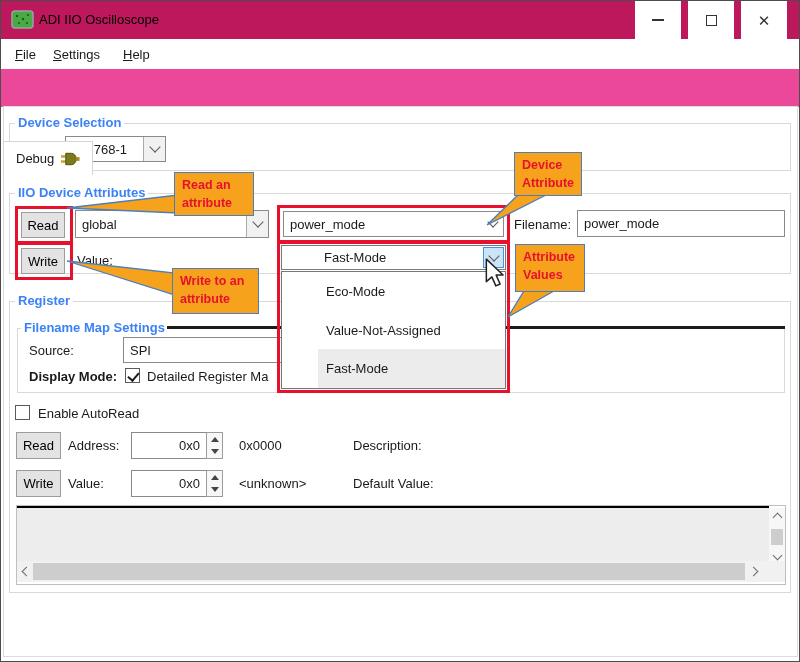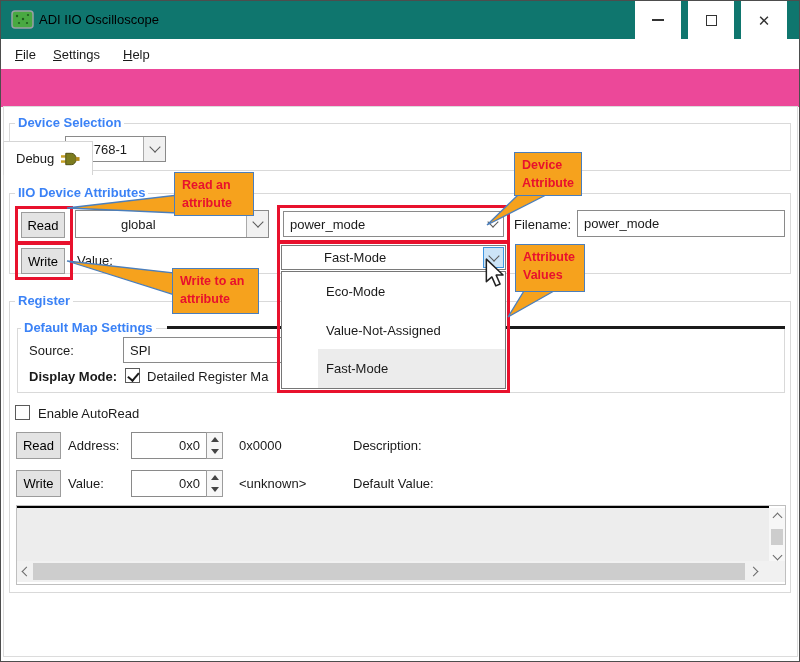--- a/index.html
+++ b/index.html
@@ -3,21 +3,21 @@
 <meta charset="utf-8">
 <style>
   html,body{margin:0;padding:0;background:#ffffff;}
   #screen{
     position:relative;width:800px;height:662px;background:#ffffff;
     border:1px solid #4d4d4d;box-sizing:border-box;overflow:hidden;
     font-family:"Liberation Sans",sans-serif;font-size:13px;color:#1a1a1a;
   }
   .abs{position:absolute;box-sizing:border-box;}
   
-  .titlebar{left:0;top:0;width:798px;height:38px;background:#0f766e;}
+  .titlebar{left:0;top:0;width:798px;height:38px;background:#be185d;}
   .title-text{left:38px;top:11px;font-size:13px;color:#000;}
   .winbtn{top:0;width:46px;height:38px;display:flex;align-items:center;justify-content:center;background:#fff;}
   .glyph-min{width:12px;height:2px;background:#333;}
   .glyph-max{width:11px;height:11px;border:1.5px solid #333;box-sizing:border-box;}
   .glyph-close{font-size:15px;color:#333;line-height:1;}
   
   .menubar{left:0;top:38px;width:798px;height:30px;background:#fff;}
   .menuitem{top:6px;padding:2px 4px;cursor:default;}
   .menuitem .u{text-decoration:underline;}
   
@@ -136,21 +136,21 @@
     <span class="combo-btn">
         <span class="chev"></span>
       </span>
   </div>
 
   <div class="abs groupbox" style="left:8px;top:192px;width:782px;height:81px;">
     <span class="legend" style="left:5px;top:-9px;">IIO Device Attributes</span>
   </div>
 
   <div class="abs btn" style="left:20px;top:211px;width:44px;height:26px;">Read</div>
-  <div class="abs combo" style="left:74px;top:209px;width:194px;height:28px;padding-left:39px;">
+  <div class="abs combo" style="left:74px;top:209px;width:194px;height:28px;">
     <span class="val">global</span>
     <span class="combo-btn">
         <span class="chev"></span>
       </span>
   </div>
   <div class="abs combo" style="left:282px;top:210px;width:221px;height:26px;">
     <span class="val">power_mode</span>
     <span class="combo-btn" style="background:#fff;border-left:none;">
         <span class="chev"></span>
       </span>
@@ -158,21 +158,21 @@
   <div class="abs label" style="left:513px;top:216px;">Filename:</div>
   <div class="abs input" style="left:576px;top:209px;width:208px;height:27px;">power_mode</div>
 
   <div class="abs btn" style="left:20px;top:247px;width:44px;height:26px;">Write</div>
   <div class="abs label" style="left:76px;top:252px;">Value:</div>
 
   <div class="abs groupbox" style="left:8px;top:300px;width:782px;height:292px;">
     <span class="legend" style="left:5px;top:-9px;">Register</span>
   </div>
   <div class="abs groupbox" style="left:16px;top:327px;width:768px;height:65px;">
-    <span class="legend" style="left:3px;top:-9px;">Default Map Settings</span>
+    <span class="legend" style="left:3px;top:-9px;">Filename Map Settings</span>
   </div>
   <div class="abs" style="left:166px;top:325px;width:618px;height:3px;background:#1b1b1b;"></div>
 
   <div class="abs label" style="left:28px;top:342px;">Source:</div>
   <div class="abs combo" style="left:122px;top:336px;width:218px;height:26px;">
     <span class="val">SPI</span>
     <span class="combo-btn">
         <span class="chev"></span>
       </span>
   </div>

